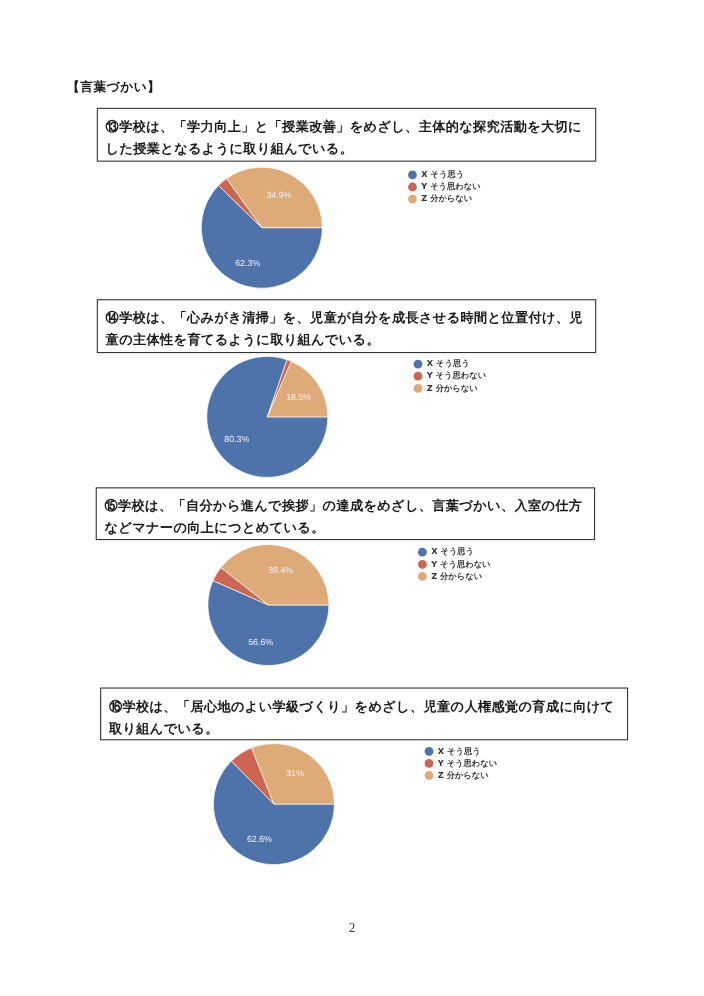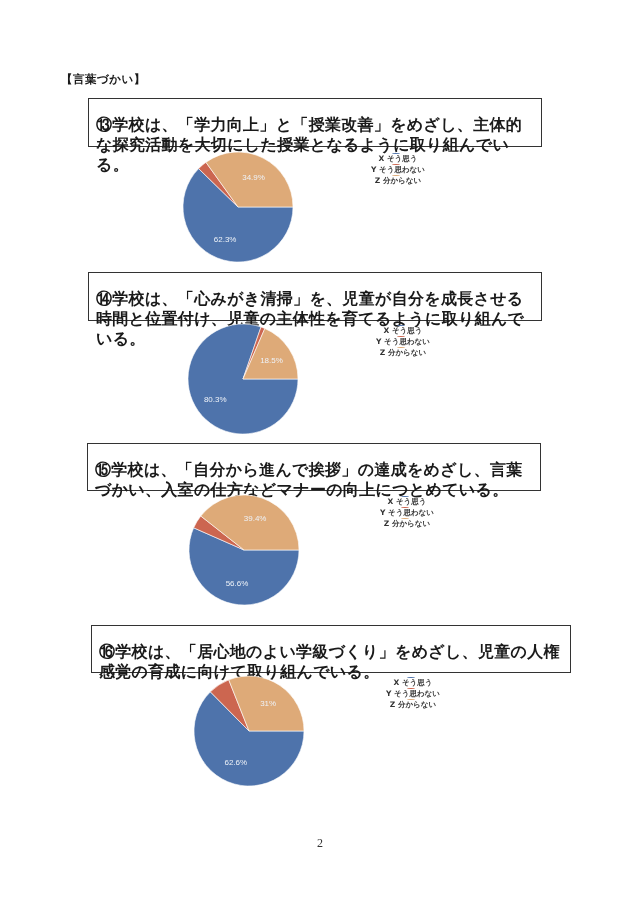--- a/index.html
+++ b/index.html
@@ -6,27 +6,27 @@
     body {
       width: 640px; height: 905px; position: relative; overflow: hidden;
       font-family: "DejaVu Sans", sans-serif; color: #1a1a1a;
     }
     .section-heading {
       position: absolute; left: 61px; top: 72px;
       font-size: 11.5px; font-weight: bold; letter-spacing: 0.5px;
     }
     .qbox {
       position: absolute; border: 1.5px solid #333;
-      box-sizing: border-box; padding: 16px 7px;
-      font-size: 16px; font-weight: bold; line-height: 20px;
+      box-sizing: border-box; padding: 6px 7px;
+      font-size: 12px; font-weight: bold; line-height: 20px;
       letter-spacing: 0.3px;
     }
     .chart-svg { position: absolute; overflow: visible; }
     .legend { position: absolute; font-size: 7.5px; font-weight: bold; color: #333; }
-    .legend-item { display: flex; align-items: center; height: 11px; flex-direction: column; }
+    .legend-item { display: flex; align-items: center; height: 11px; }
     .legend-dot { width: 8px; height: 8px; border-radius: 50%; margin-right: 4px; }
     .pct-label { font-family: "Liberation Sans", sans-serif; font-size: 8px; fill: #eef2f8; }
     .page-number {
       position: absolute; left: 0; width: 640px; top: 836px; text-align: center;
       font-family: "Liberation Serif", serif; font-size: 12px; color: #333;
     }
   </style>
 </head>
 <body>
 

